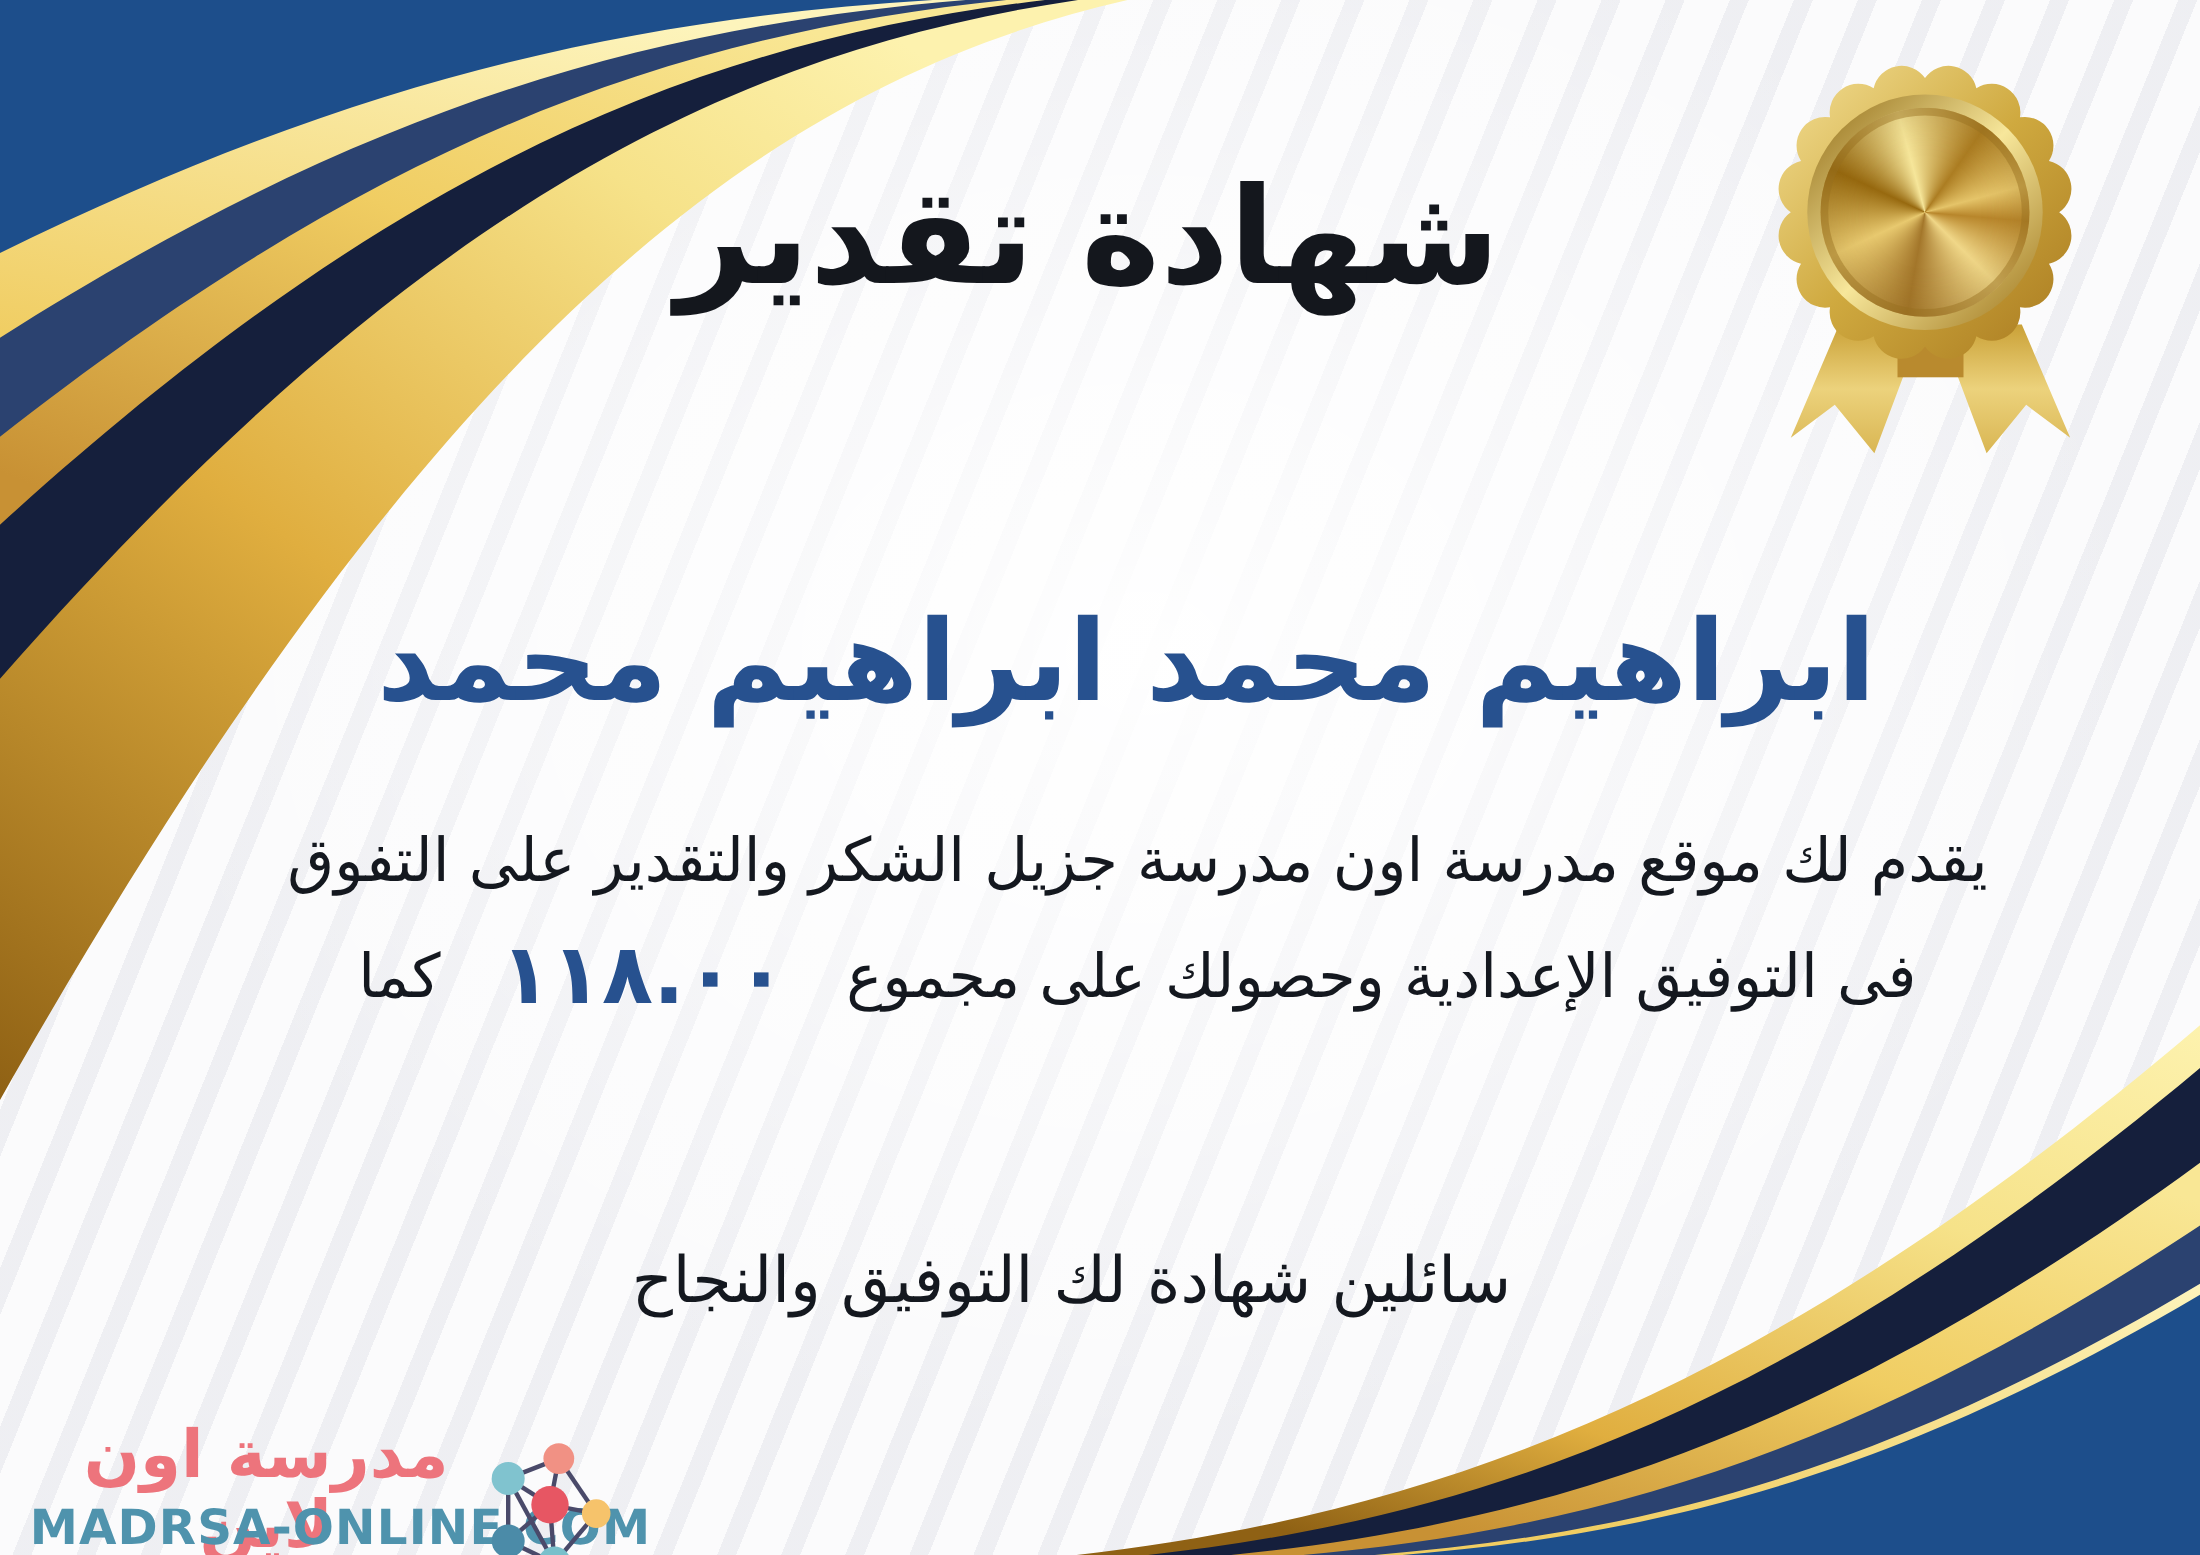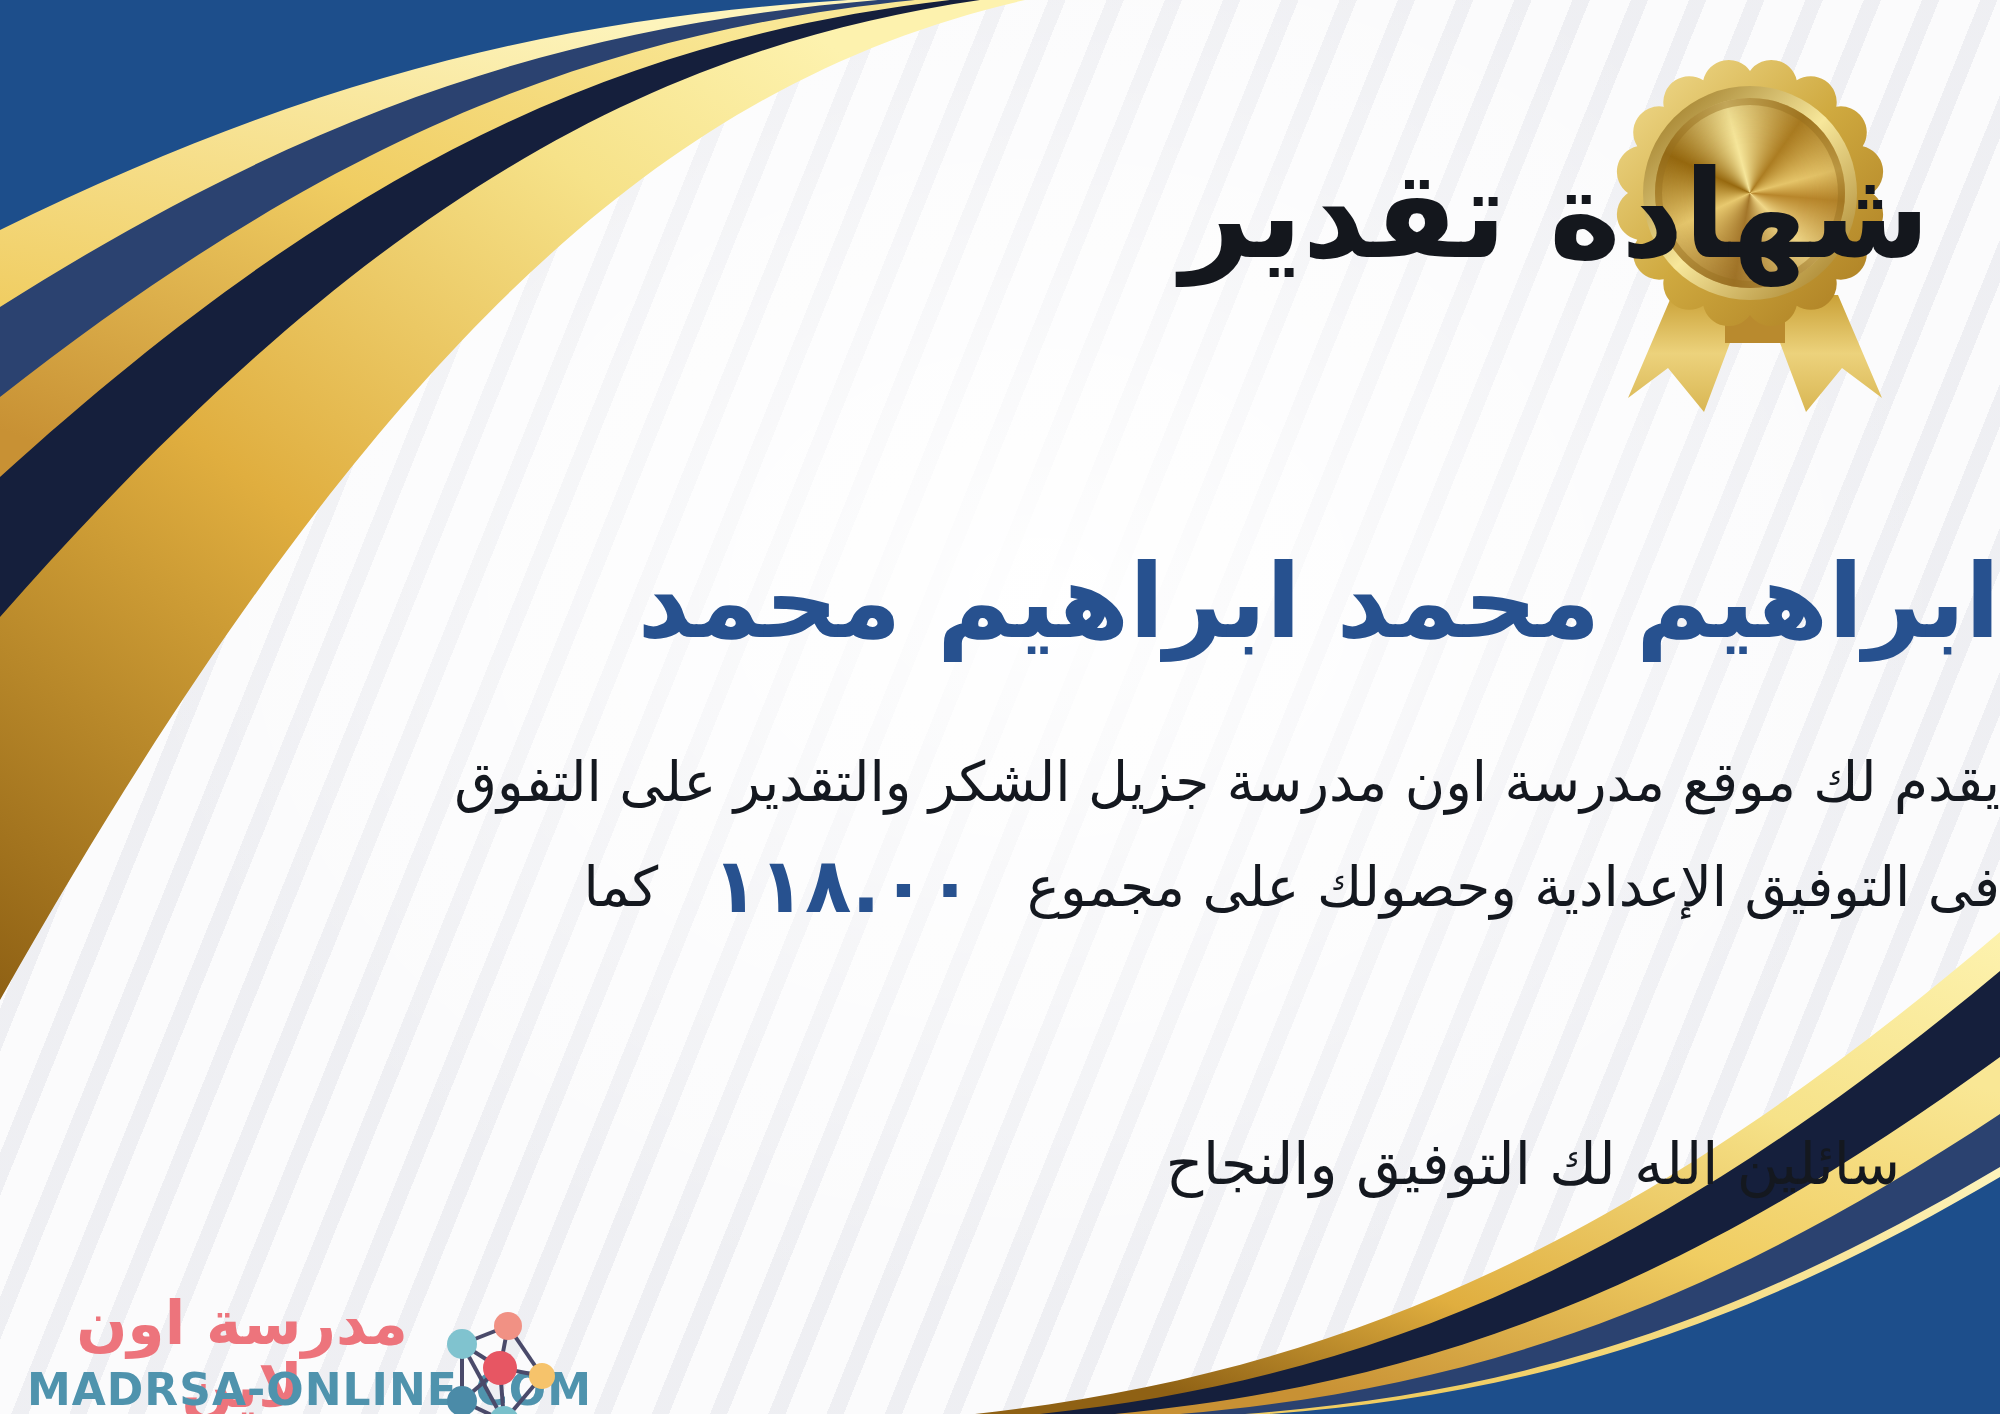--- a/index.html
+++ b/index.html
@@ -6,21 +6,21 @@
   .canvas{
     position:relative;width:2000px;height:1414px;overflow:hidden;
     font-family:"DejaVu Sans",sans-serif;
     background:
       radial-gradient(ellipse at 52% 42%, rgba(255,255,255,.95) 0%, rgba(255,255,255,0) 62%),
       repeating-linear-gradient(112deg, rgba(228,229,235,.55) 0 16px, rgba(255,255,255,0) 16px 54px),
       #fbfbfc;
   }
   .deco-svg{position:absolute;inset:0;width:2000px;height:1414px;display:block;}
   .abs{position:absolute;}
-  .center{text-align:right;padding-left:48px;}
+  .center{text-align:center;padding-left:48px;}
   .title{
     top:148px;left:0;right:70px;font-size:122px;font-weight:bold;color:#14171d;
     letter-spacing:-2px;line-height:1.1;
   }
   .student-name{
     top:505px;left:0;right:0;font-size:102px;font-weight:bold;color:#27518f;line-height:1.2;margin-top:36px;
   }
   .body-line{left:20px;right:0;font-size:55px;color:#14181f;line-height:1.1;font-weight:500;}
   .bl1{top:752px;}
   .bl2{top:848px;}
@@ -143,21 +143,21 @@
 
   <div class="abs student-name center" dir="rtl" lang="ar">ابراهيم محمد ابراهيم محمد</div>
 
   <div class="abs body-line bl1 center" dir="rtl" lang="ar">يقدم لك موقع مدرسة اون مدرسة جزيل الشكر والتقدير على التفوق</div>
 
   <div class="abs body-line bl2 center" dir="rtl" lang="ar">
     <span>فى التوفيق الإعدادية وحصولك على مجموع</span><span class="score">١١٨.٠٠</span><span>كما</span>
   </div>
 
 
-  <div class="abs closing center" dir="rtl" lang="ar">سائلين الله لك التوفيق والنجاح</div>
+  <div class="abs closing center" dir="rtl" lang="ar">سائلين شهادة لك التوفيق والنجاح</div>
 
   <div class="abs logo">
     <div class="logo-ar" dir="rtl" lang="ar">مدرسة اون لاين</div>
     <div class="logo-en">MADRSA-ONLINE.COM</div>
     <svg class="logo-icon" viewBox="0 0 120 130" aria-hidden="true">
       <g stroke="#4a4a6a" stroke-width="4">
         <line x1="68" y1="20" x2="22" y2="38"></line>
         <line x1="68" y1="20" x2="60" y2="62"></line>
         <line x1="68" y1="20" x2="102" y2="70"></line>
         <line x1="22" y1="38" x2="60" y2="62"></line>

